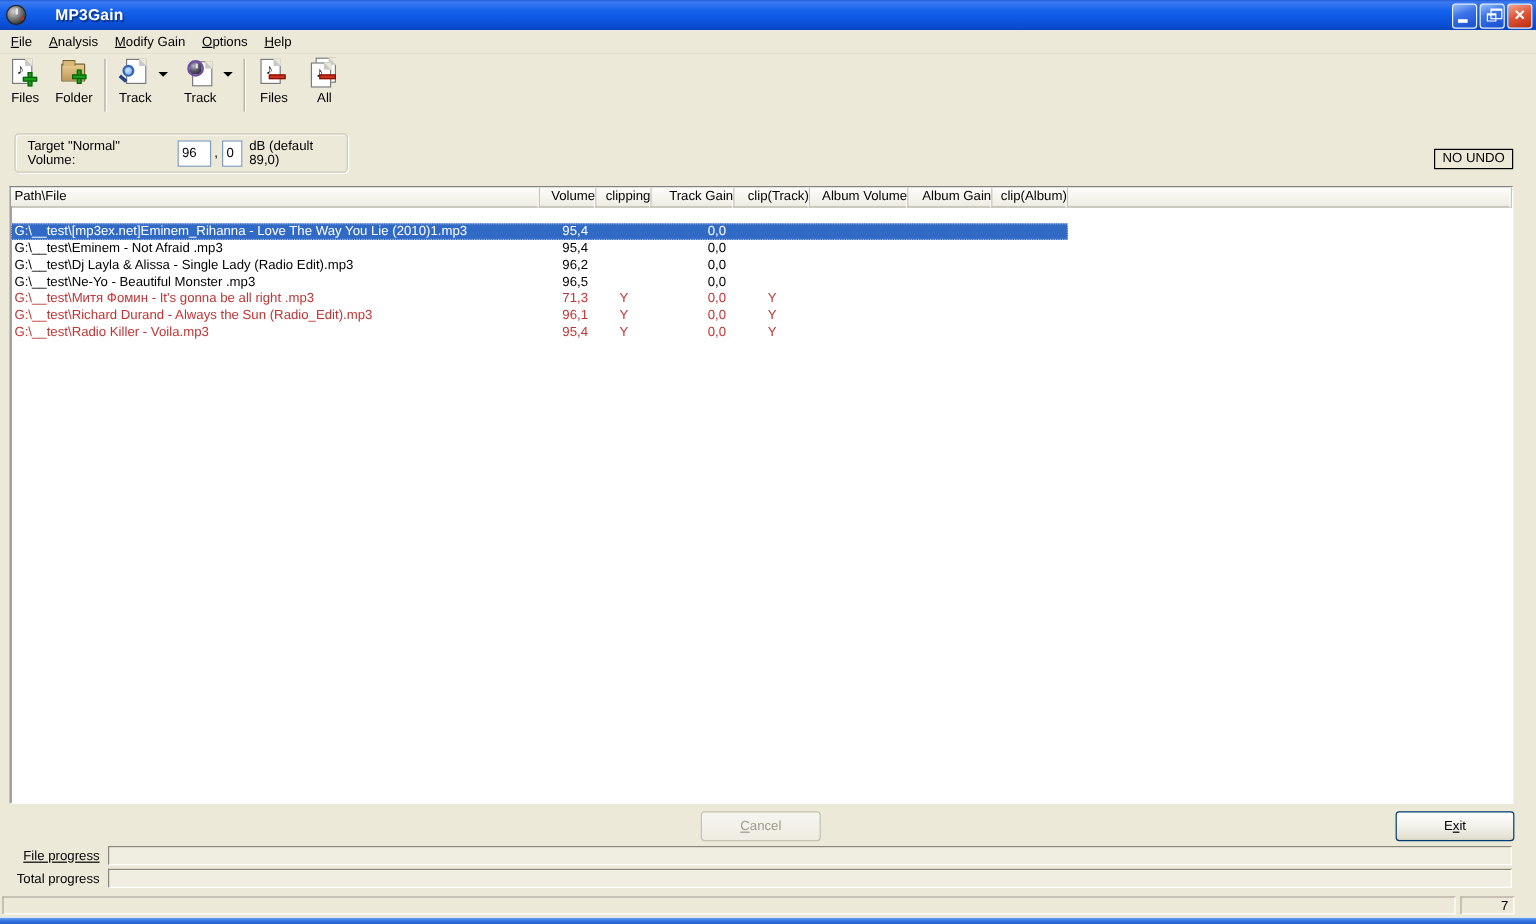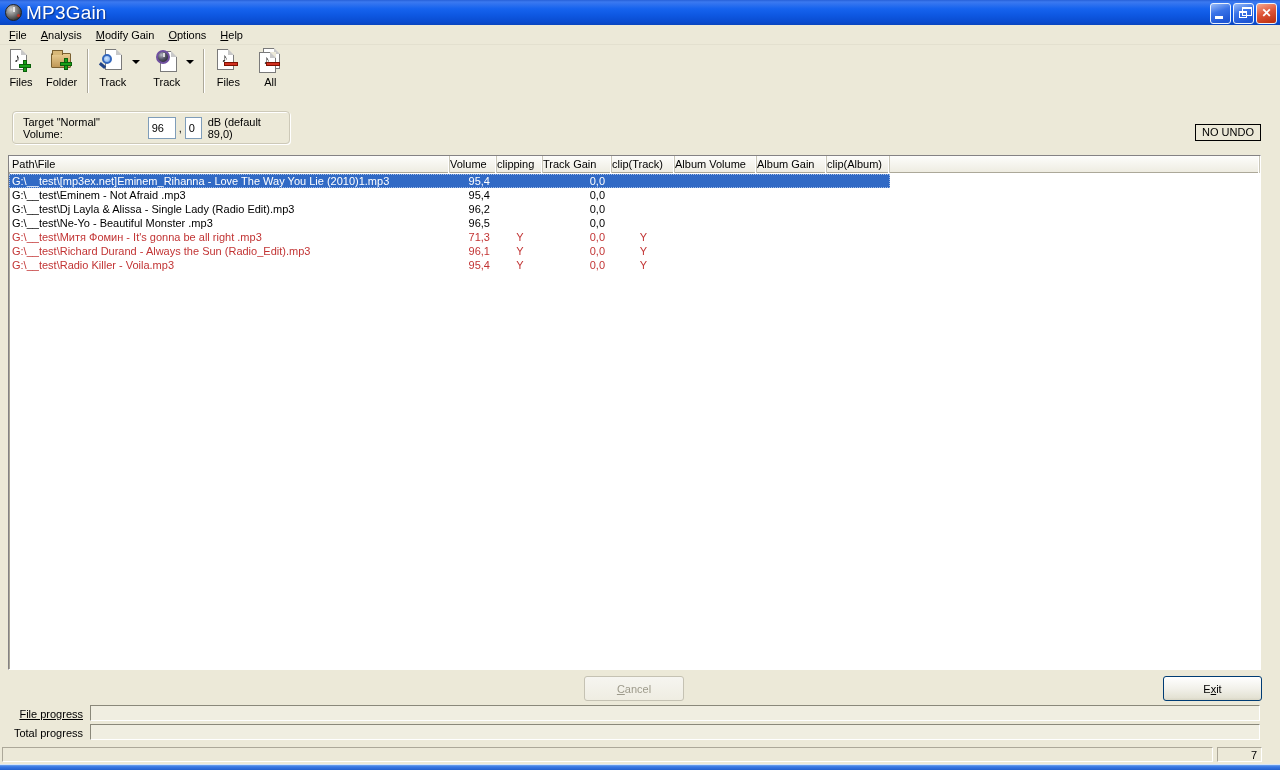--- a/index.html
+++ b/index.html
@@ -9,21 +9,21 @@
 
   
   .titlebar { position:absolute; left:0; top:0; width:1280px; height:25px;
     background:linear-gradient(180deg,#2760D8 0%,#3B79F0 8%,#1663EE 35%,#0E58E2 60%,#0A4CD0 88%,#0A45BE 100%);
     display:flex; align-items:center; }
   .app-icon { width:17px; height:17px; margin:0 4px 0 5px; border-radius:50%;
     background:radial-gradient(circle at 35% 30%, #cfcfcf 0%, #8a8a8a 35%, #3a3a3a 75%, #1a1a1a 100%);
     border:1px solid #222; position:relative; flex:0 0 auto; }
   .app-icon::after { content:""; position:absolute; left:7px; top:2px; width:2px; height:5px; background:#e8e8e8; }
   .app-icon::before { content:""; position:absolute; left:11px; top:9px; width:3px; height:3px; background:#c03020; border-radius:50%; }
-  .title-text { color:#fff; font-weight:normal; font-size:19px; text-shadow:1px 1px 1px #0A3080; letter-spacing:.2px; }
+  .title-text { color:#fff; font-weight:bold; font-size:13px; text-shadow:1px 1px 1px #0A3080; letter-spacing:.2px;margin-left:20px; }
   .win-btns { position:absolute; right:3px; top:3px; display:flex; gap:2px; }
   .wbtn { width:21px; height:21px; border-radius:3px; border:1px solid #ECF3FD;
     background:linear-gradient(160deg,#9ABCF8 0%,#447CE8 20%,#3B74E8 35%,#1E56D4 80%,#1C4FC4 100%);
     background:linear-gradient(160deg,#9ABCF8 0%,#3B74E8 40%,#1E56D4 85%);
     color:#fff; position:relative; cursor:pointer; }
   .wbtn.close { background:linear-gradient(160deg,#F5A88E 0%,#E0573A 45%,#C03414 90%); }
   .glyph-min { position:absolute; left:4px; bottom:4px; width:8px; height:3px; background:#fff; }
   .glyph-restore { position:absolute; left:5px; top:7px; width:8px; height:7px; border:1px solid #fff; border-top-width:2px; background:transparent; }
   .glyph-restore::after { content:""; position:absolute; left:2px; top:-6px; width:8px; height:6px; border:1px solid #fff; border-top-width:2px; }
   .glyph-x { position:absolute; left:0; top:2px; width:100%; text-align:center; font-weight:bold; font-size:12px; color:#fff; }
@@ -72,27 +72,27 @@
   .vol-suffix { margin-left:6px; }
   .no-undo { position:absolute; right:19px; top:124px; border:1px solid #000; padding:1px 6px 2px; background:#ECE9D8; }
 
   
   .listview { position:absolute; left:8px; top:155px; width:1253px; height:515px; background:#fff;
     border:1px solid; border-color:#848284 #FFFFFF #FFFFFF #848284;
     box-shadow:inset 1px 1px 0 #A9A699; overflow:hidden; }
   .lv-head { display:flex; height:17px; width:100%;
     background:linear-gradient(180deg,#FDFDFB 0%,#F4F3EC 60%,#EEECE1 100%);
     border-bottom:1px solid #ACA899; }
-  .hcell { height:17px; line-height:16px; text-align:left; border-right:1px solid #C9C6B8;
+  .hcell { height:17px; line-height:16px; text-align:right; border-right:1px solid #C9C6B8;
     box-shadow:inset -1px 0 0 #fff; overflow:hidden; white-space:nowrap; cursor:default; }
   .hcell.first { text-align:left; padding-left:3px; }
   .hfill { flex:1; }
   .col-0{width:441px}.col-1{width:47px}.col-2{width:46px}.col-3{width:69px}
   .col-4{width:63px}.col-5{width:82px}.col-6{width:70px}.col-7{width:63px}
-  .lv-body { padding-top:1px; }
+  .lv-body { padding-top:13px; }
   .lv-row { display:flex; width:881px; height:14px; line-height:14px; white-space:nowrap; cursor:default; }
   .lv-row .c { overflow:hidden; }
   .lv-row .c.path { padding-left:3px; }
   .lv-row .c.num { text-align:right; padding-right:7px; }
   .lv-row .c.mid { text-align:center; }
   .lv-row.warn { color:var(--warn); }
   .lv-row.selected { background:var(--sel); color:#fff; outline:1px dotted rgba(255,255,255,.55); outline-offset:-1px; }
 
   
   .xp-btn { position:absolute; height:25px; border-radius:3px; border:1px solid #003C74;

